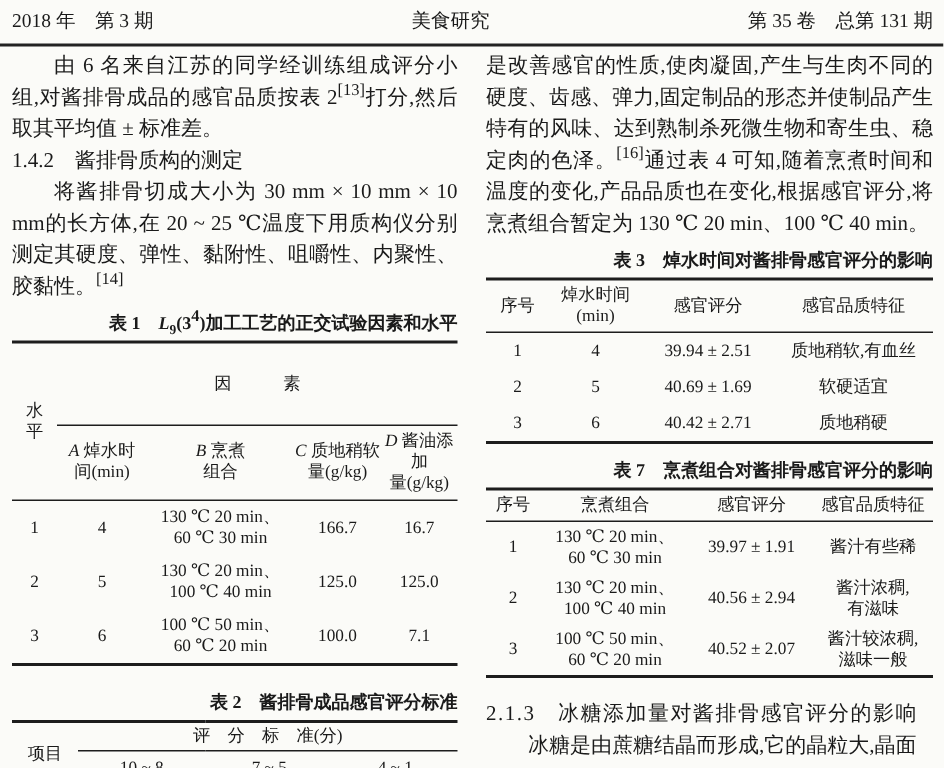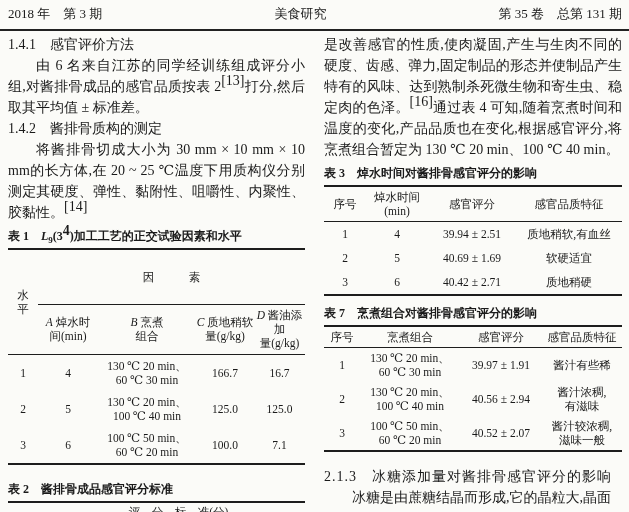--- a/index.html
+++ b/index.html
@@ -17,25 +17,25 @@
   }
   .phead-rule{position:absolute;top:29px;left:0;right:0;height:2px;background:#222;}
   
   .col{position:absolute;top:34px;font-size:14px;line-height:21px;text-align:justify;}
   .col-left{left:8px;width:297px;}
   .col-right{left:324px;width:298px;}
   .h-bold{font-weight:bold;}
   .h-sec{font-weight:normal;}
   .para{margin:0;}
   .indent{text-indent:2em;}
-  sup{font-size:14px;vertical-align:super;line-height:0;}
+  sup{font-size:11px;vertical-align:super;line-height:0;}
   sub{font-size:9px;vertical-align:sub;line-height:0;}
   
   .tbl-caption{
-    text-align:left;font-weight:bold;font-size:12px;line-height:15px;
+    text-align:right;font-weight:bold;font-size:12px;line-height:15px;
     margin:6px 0 4px 0;text-indent:0;
   }
   table.tbl{
     width:100%;border-collapse:collapse;table-layout:fixed;
     font-size:11.5px;line-height:14px;text-align:center;
     border-top:2px solid #1d1d1d;border-bottom:2px solid #1d1d1d;
   }
   table.tbl th,table.tbl td{font-weight:normal;padding:2px 1px;vertical-align:middle;}
   .pre{white-space:pre-line;}
   .rule-b{border-bottom:1px solid #1d1d1d;}
@@ -61,21 +61,20 @@
 
   <div class="phead">
     <span>2018 年　第 3 期</span>
     <span>美食研究</span>
     <span>第 35 卷　总第 131 期</span>
   </div>
   <div class="phead-rule"></div>
 
   <div class="col col-left">
 
-    <p class="para h-sec">1.4.1　感官评价方法</p>
 
     <p class="para indent"><span>由 6 名来自江苏的同学经训练组成评分小组,对酱排骨成品的感官品质按表 2</span><sup>[13]</sup><span>打分,然后取其平均值 ± 标准差。</span></p>
 
     <p class="para h-sec">1.4.2　酱排骨质构的测定</p>
 
     <p class="para indent"><span>将酱排骨切成大小为 30 mm × 10 mm × 10 mm的长方体,在 20 ~ 25 ℃温度下用质构仪分别测定其硬度、弹性、黏附性、咀嚼性、内聚性、胶黏性。</span><sup>[14]</sup></p>
 
     <div class="tbl-caption"><span>表 1　</span><i>L</i><sub>9</sub><span>(3</span><sup>4</sup><span>)加工工艺的正交试验因素和水平</span></div>
 
     <table class="tbl t1">

